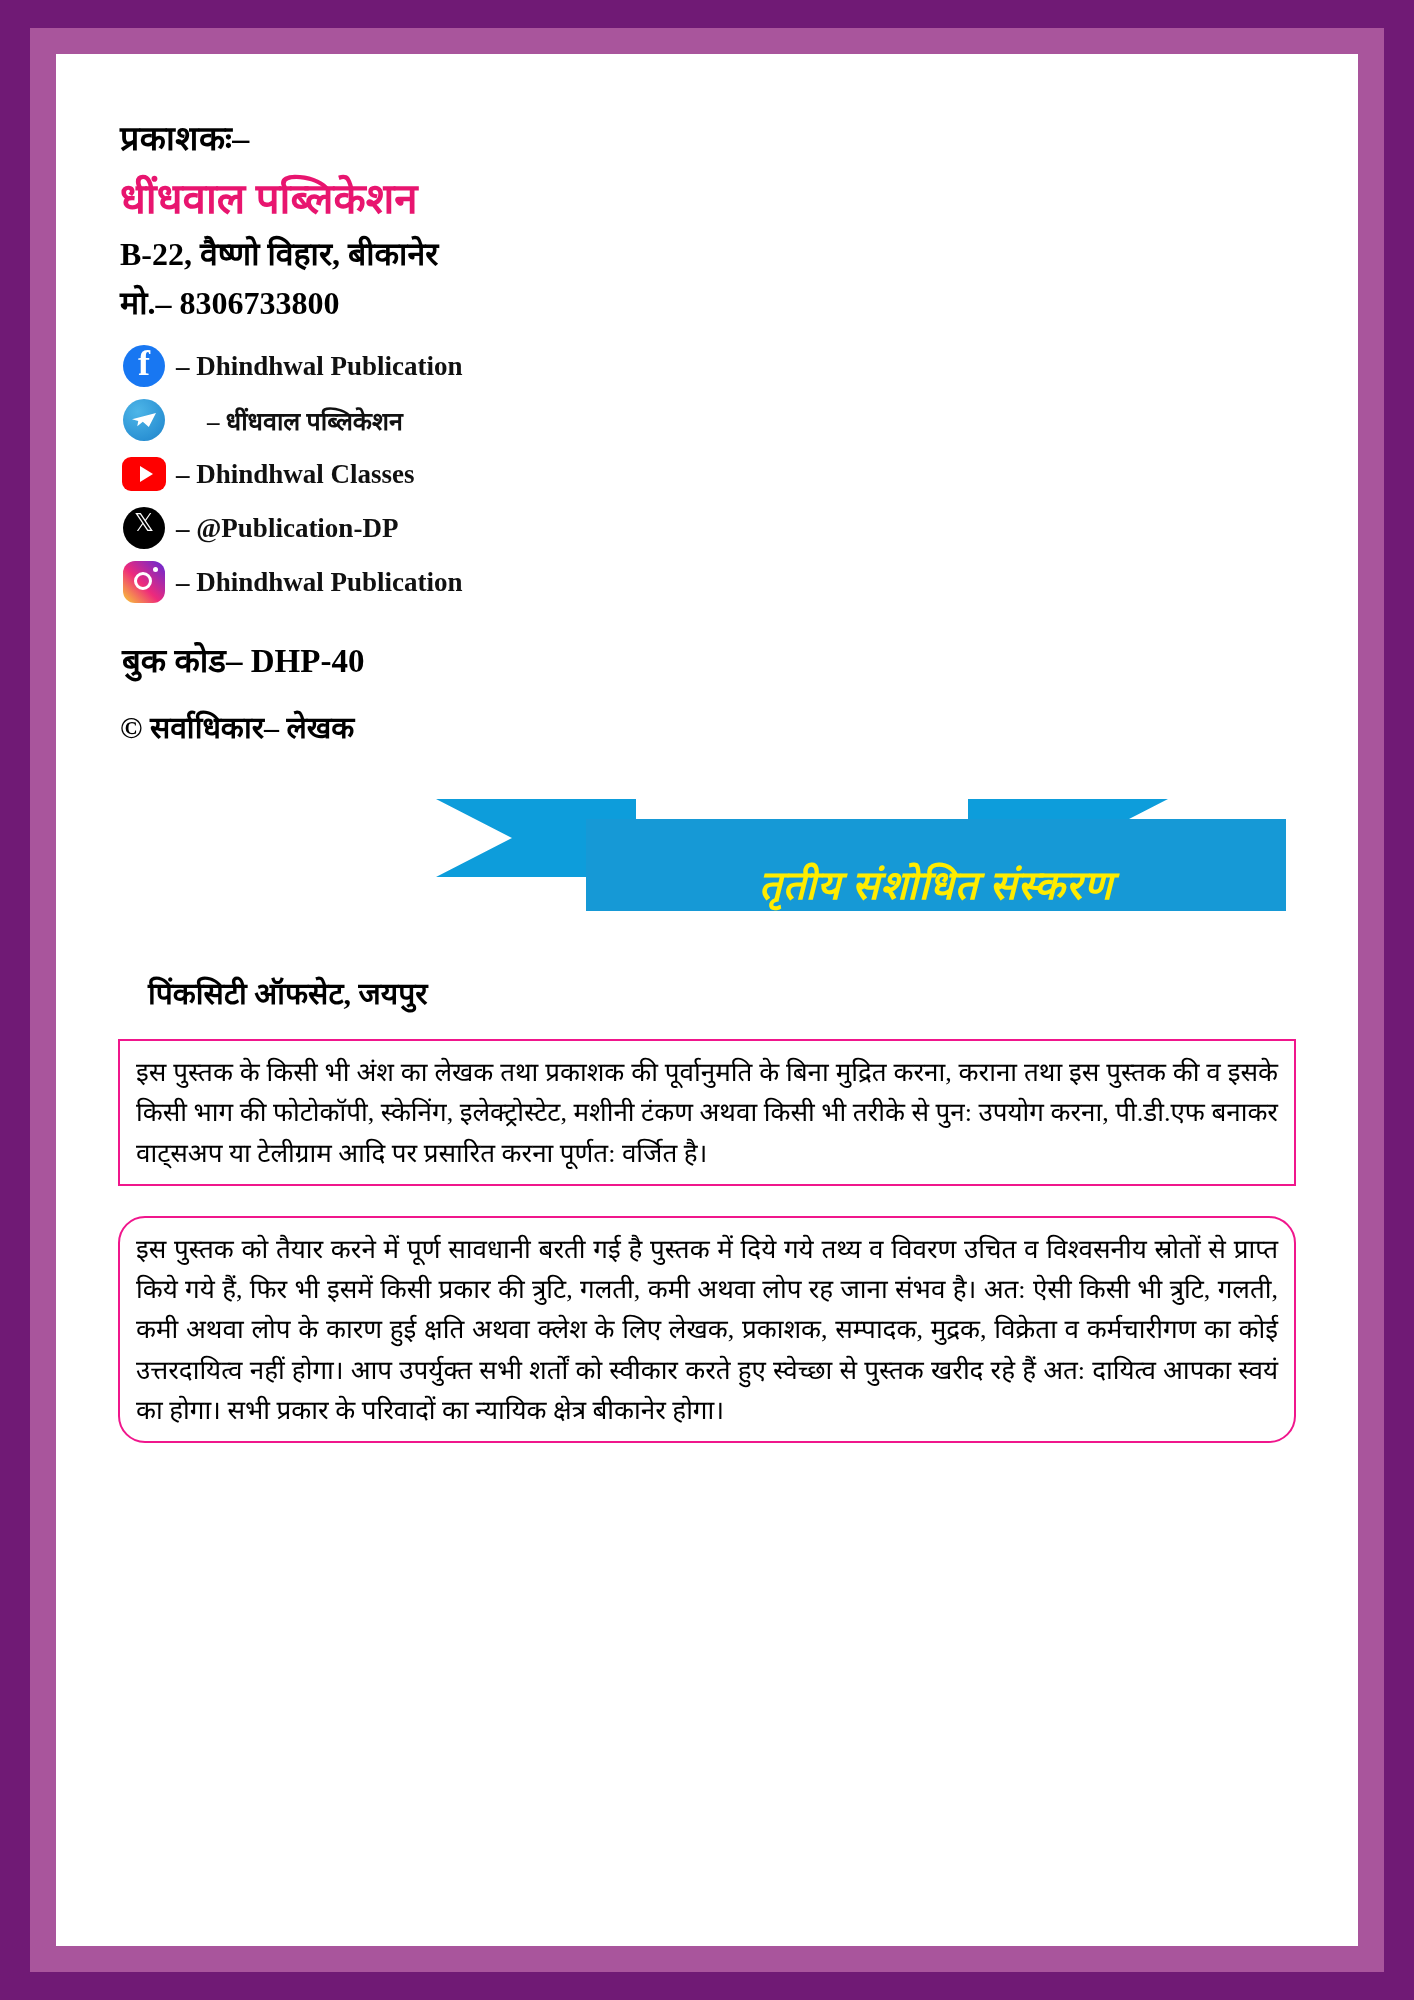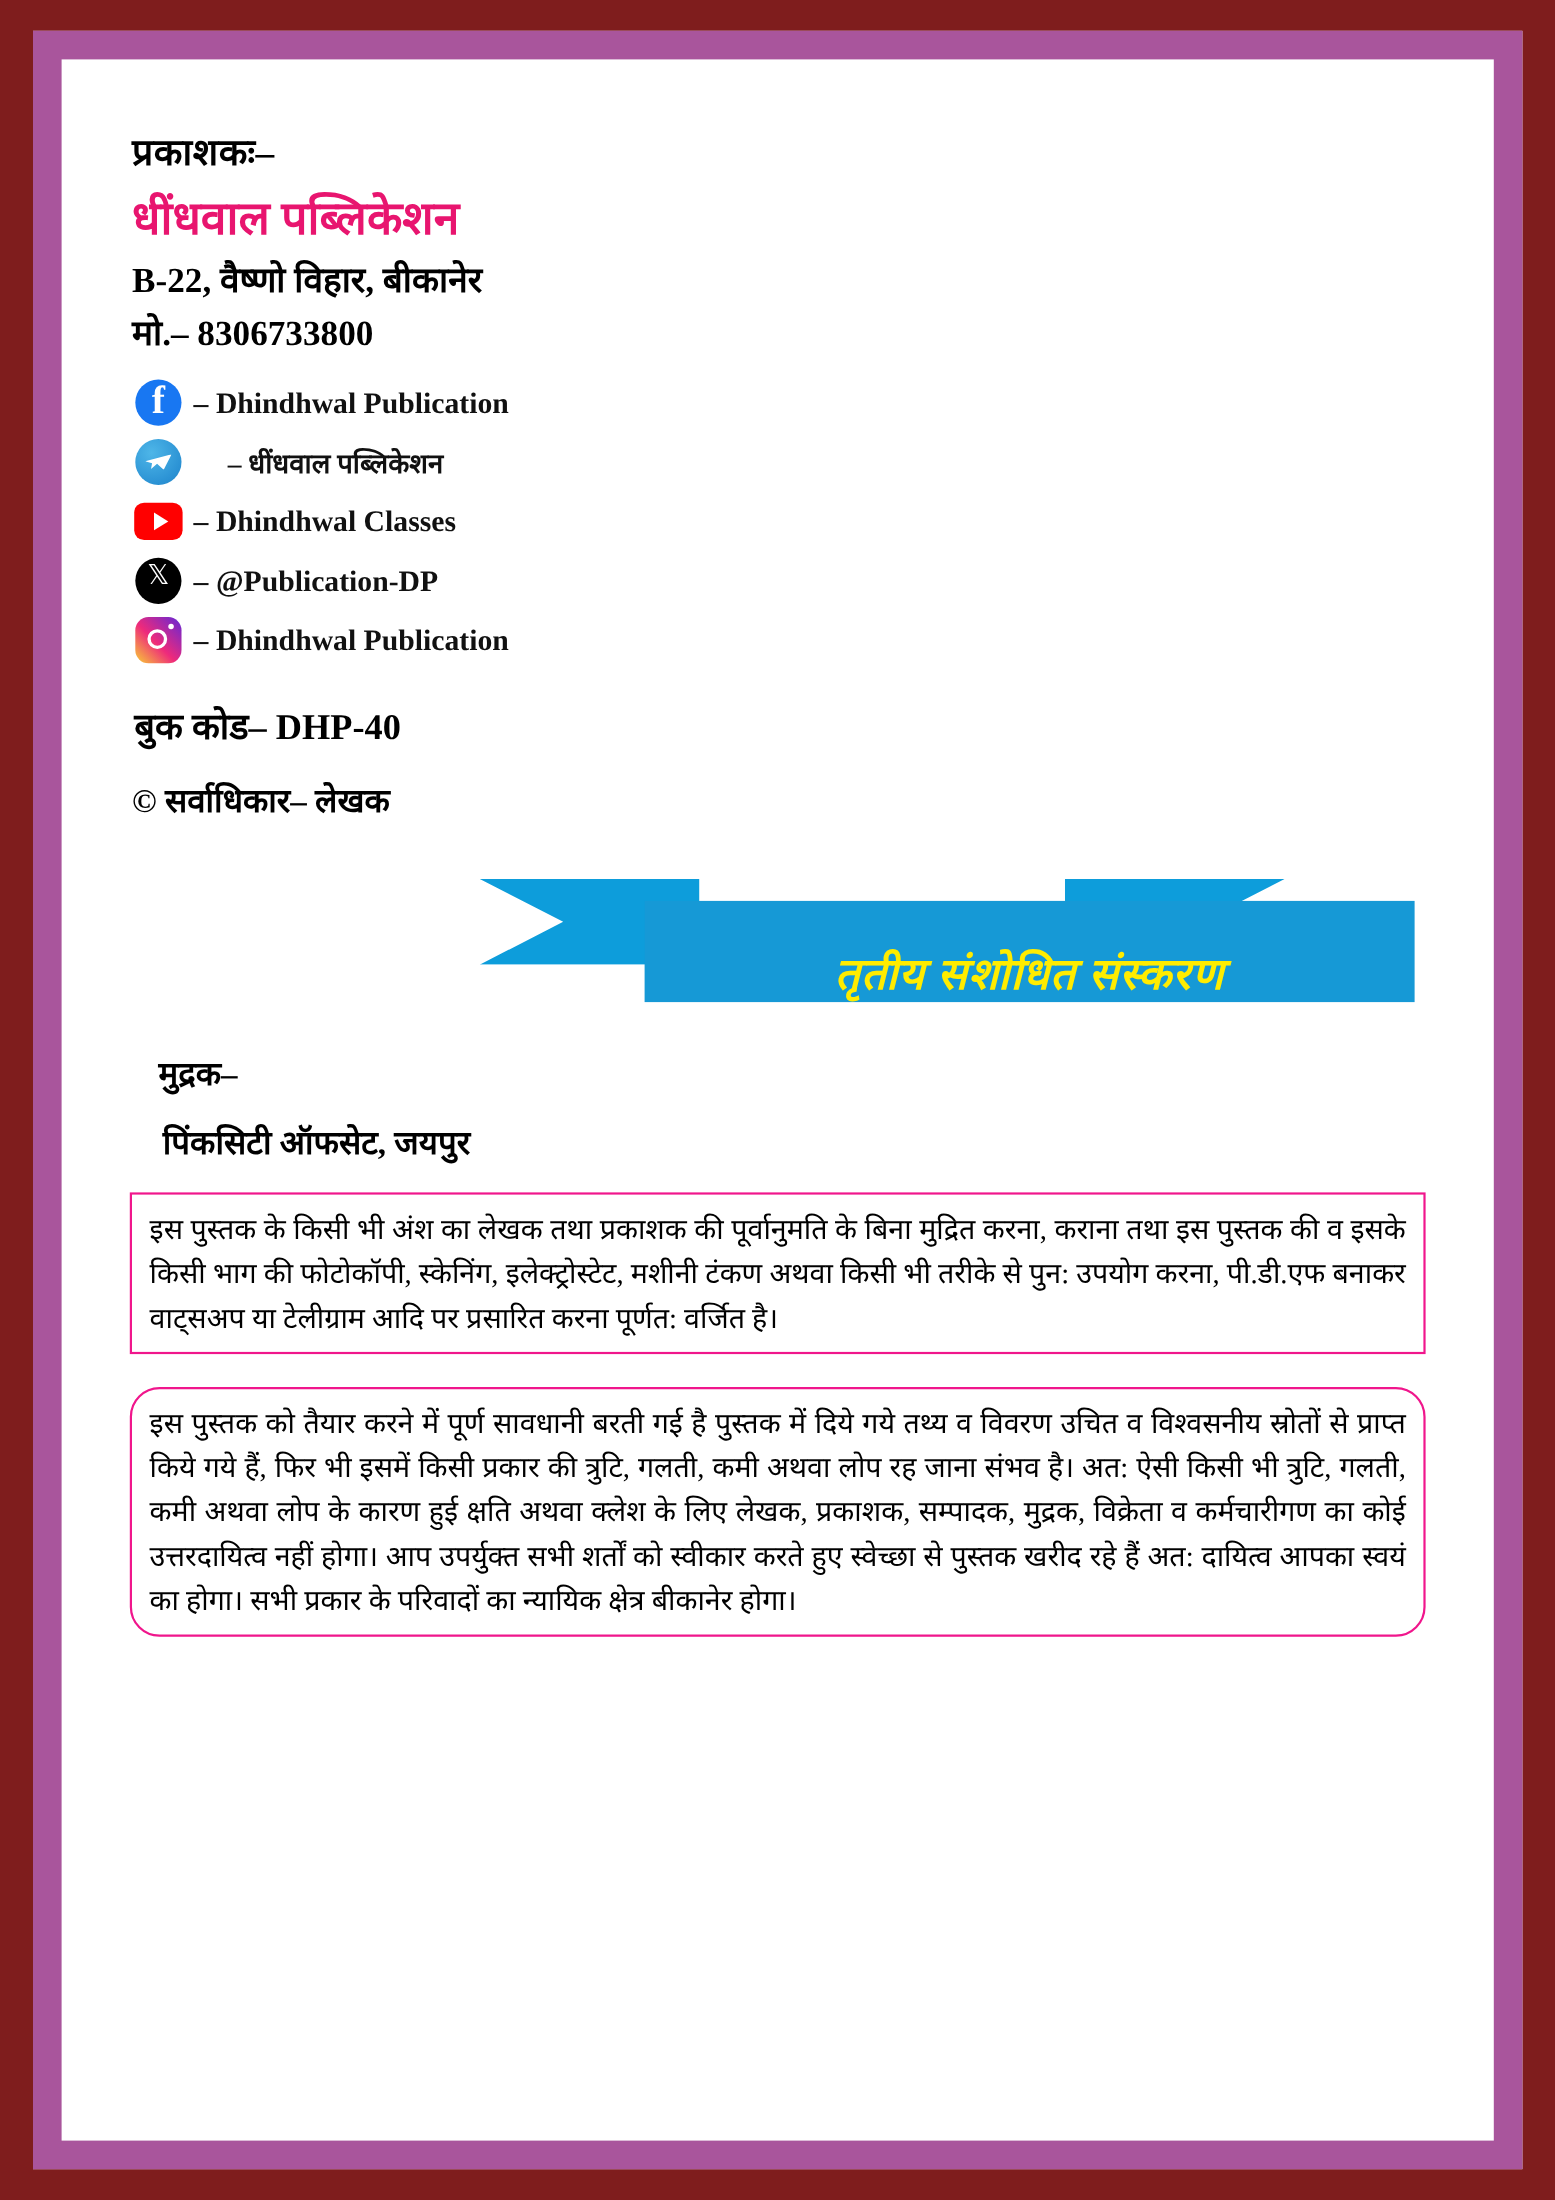--- a/index.html
+++ b/index.html
@@ -11,21 +11,21 @@
     width: 1414px;
     height: 2000px;
     font-family: "Liberation Serif", serif;
   }
   .page {
     position: relative;
     width: 1414px;
     height: 2000px;
     box-sizing: border-box;
     padding: 28px 30px;
-    background: #7f1d1d;
+    background: #701a75;
   }
   .outer-border {
     position: relative;
     box-sizing: border-box;
     width: 100%;
     height: 100%;
     border: 26px solid #a9559c;
     background: #ffffff;
   }
   .inner-sheet {
@@ -333,21 +333,20 @@
       <div class="ribbon-wrap">
         <div class="ribbon-tail left"></div>
         <div class="ribbon-tail right"></div>
         <div class="ribbon-fold-l"></div>
         <div class="ribbon-fold-r"></div>
         <div class="ribbon-main">
           <span class="ribbon-text">तृतीय संशोधित संस्करण</span>
         </div>
       </div>
 
-      <div class="printer-label">मुद्रक–</div>
       <div class="printer-name">पिंकसिटी ऑफसेट, जयपुर</div>
 
       <div class="notice-box">
         <p>इस पुस्तक के किसी भी अंश का लेखक तथा प्रकाशक की पूर्वानुमति के बिना मुद्रित करना, कराना तथा इस पुस्तक की व इसके किसी भाग की फोटोकॉपी, स्केनिंग, इलेक्ट्रोस्टेट, मशीनी टंकण अथवा किसी भी तरीके से पुन: उपयोग करना, पी.डी.एफ बनाकर वाट्सअप या टेलीग्राम आदि पर प्रसारित करना पूर्णत: वर्जित है।</p>
       </div>
 
       <div class="notice-box second">
         <p>इस पुस्तक को तैयार करने में पूर्ण सावधानी बरती गई है पुस्तक में दिये गये तथ्य व विवरण उचित व विश्वसनीय स्रोतों से प्राप्त किये गये हैं, फिर भी इसमें किसी प्रकार की त्रुटि, गलती, कमी अथवा लोप रह जाना संभव है। अत: ऐसी किसी भी त्रुटि, गलती, कमी अथवा लोप के कारण हुई क्षति अथवा क्लेश के लिए लेखक, प्रकाशक, सम्पादक, मुद्रक, विक्रेता व कर्मचारीगण का कोई उत्तरदायित्व नहीं होगा। आप उपर्युक्त सभी शर्तों को स्वीकार करते हुए स्वेच्छा से पुस्तक खरीद रहे हैं अत: दायित्व आपका स्वयं का होगा। सभी प्रकार के परिवादों का न्यायिक क्षेत्र बीकानेर होगा।</p>
       </div>
 

